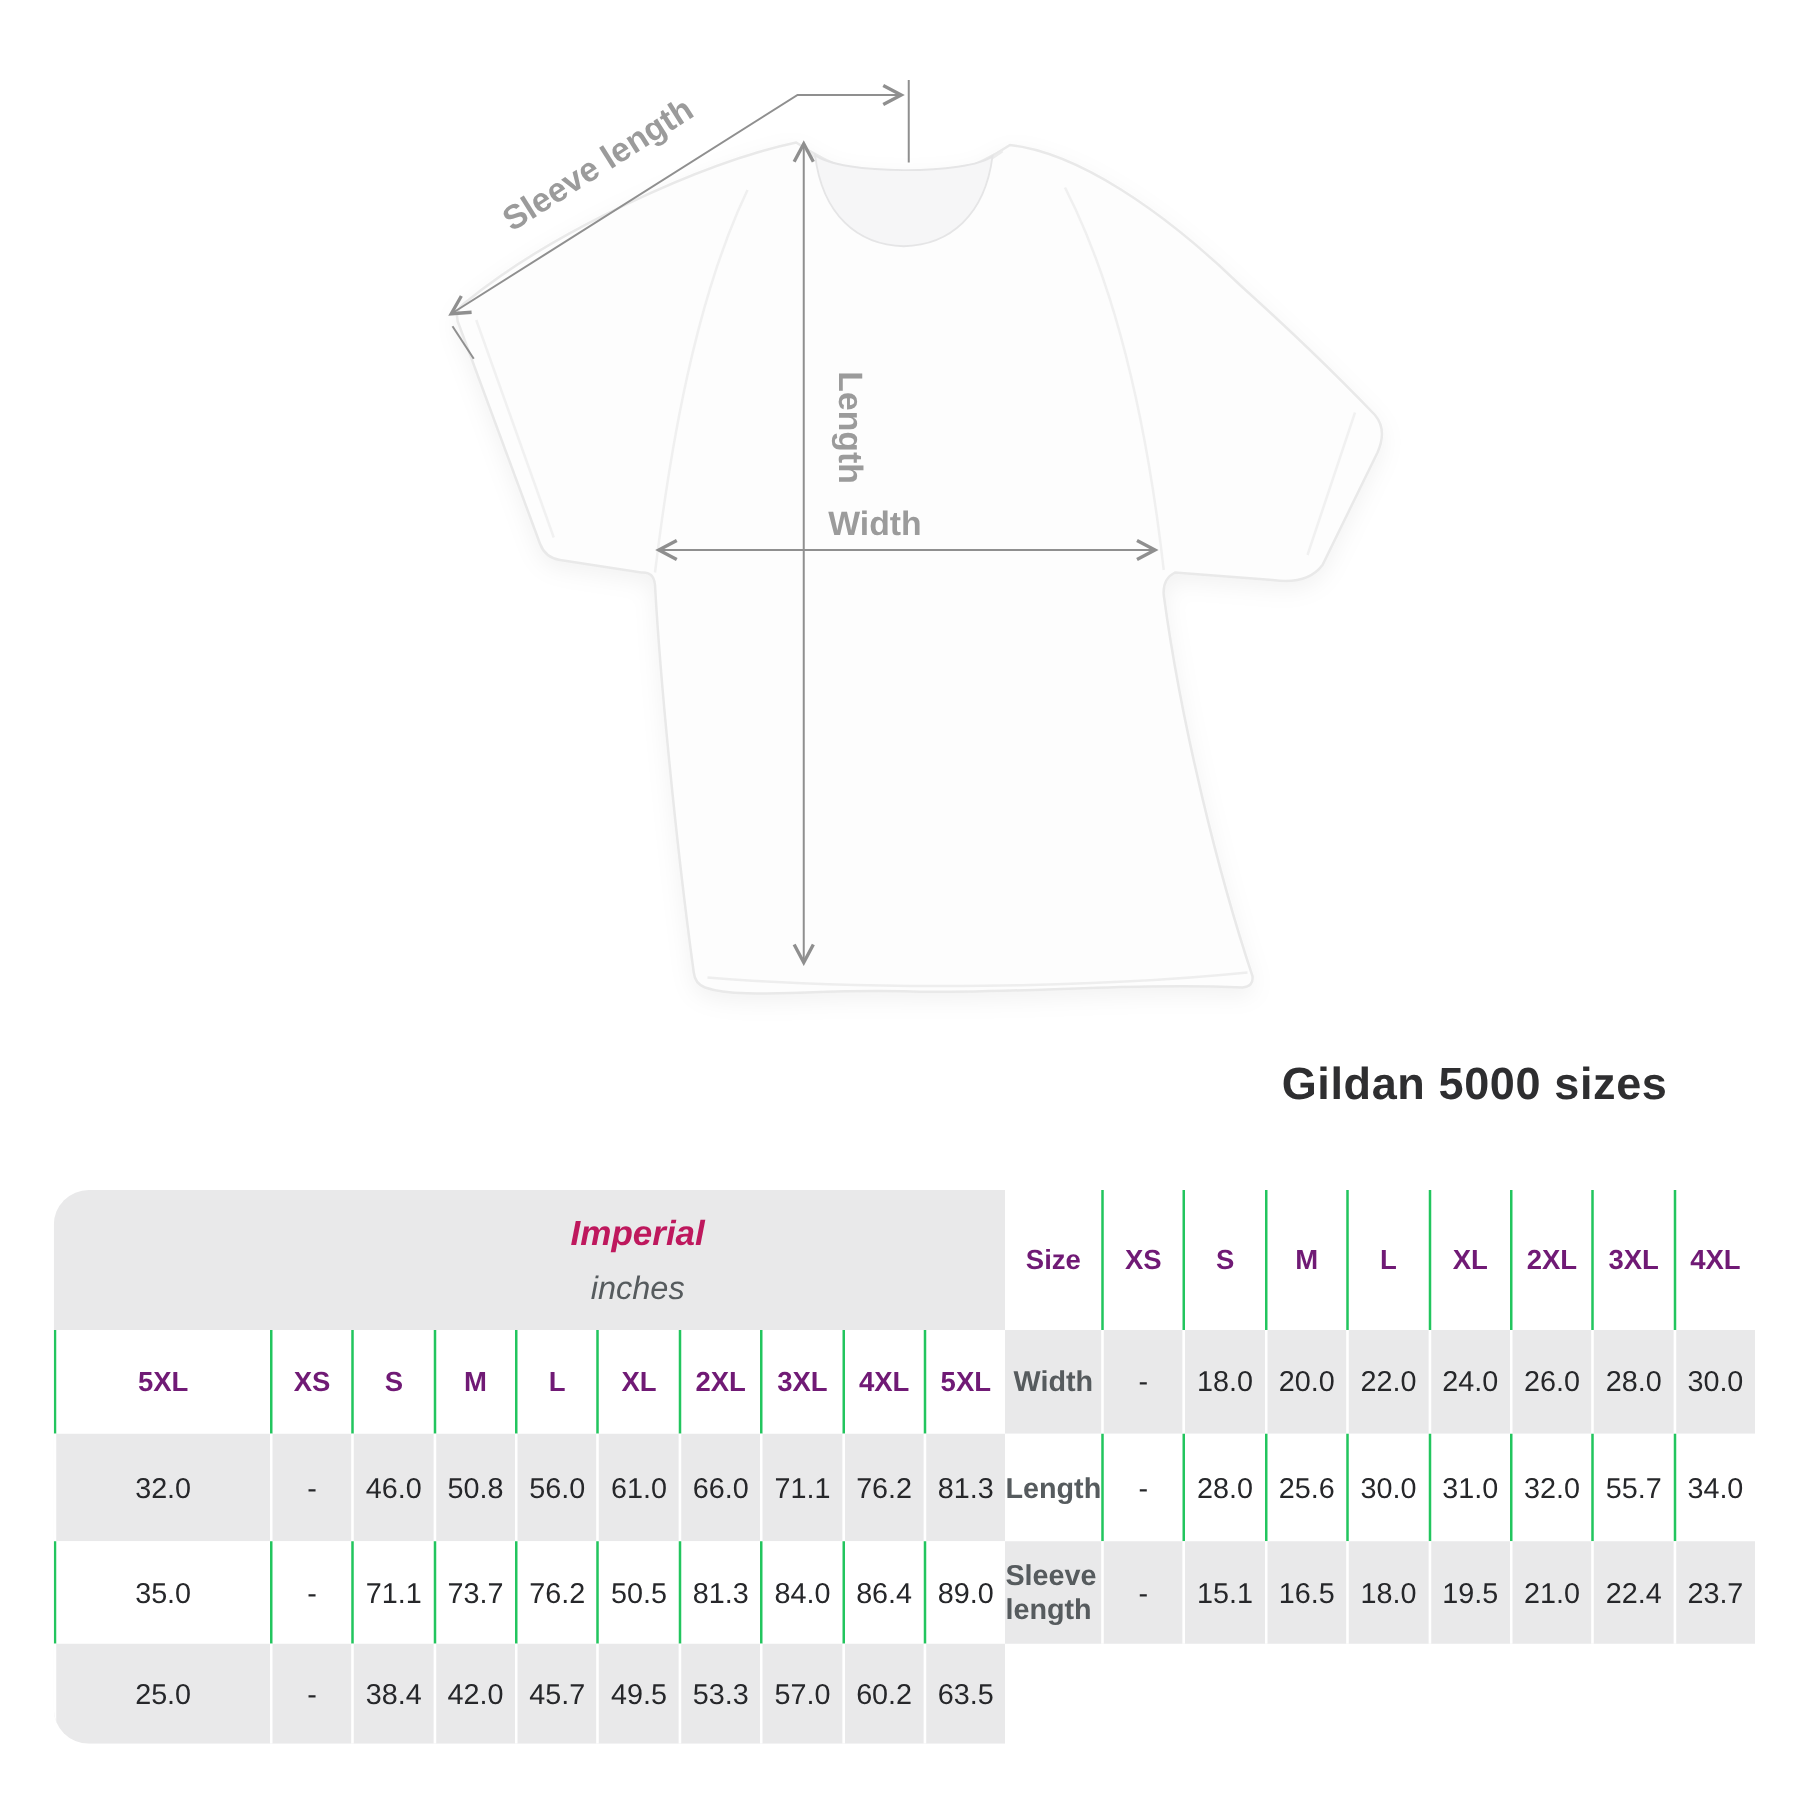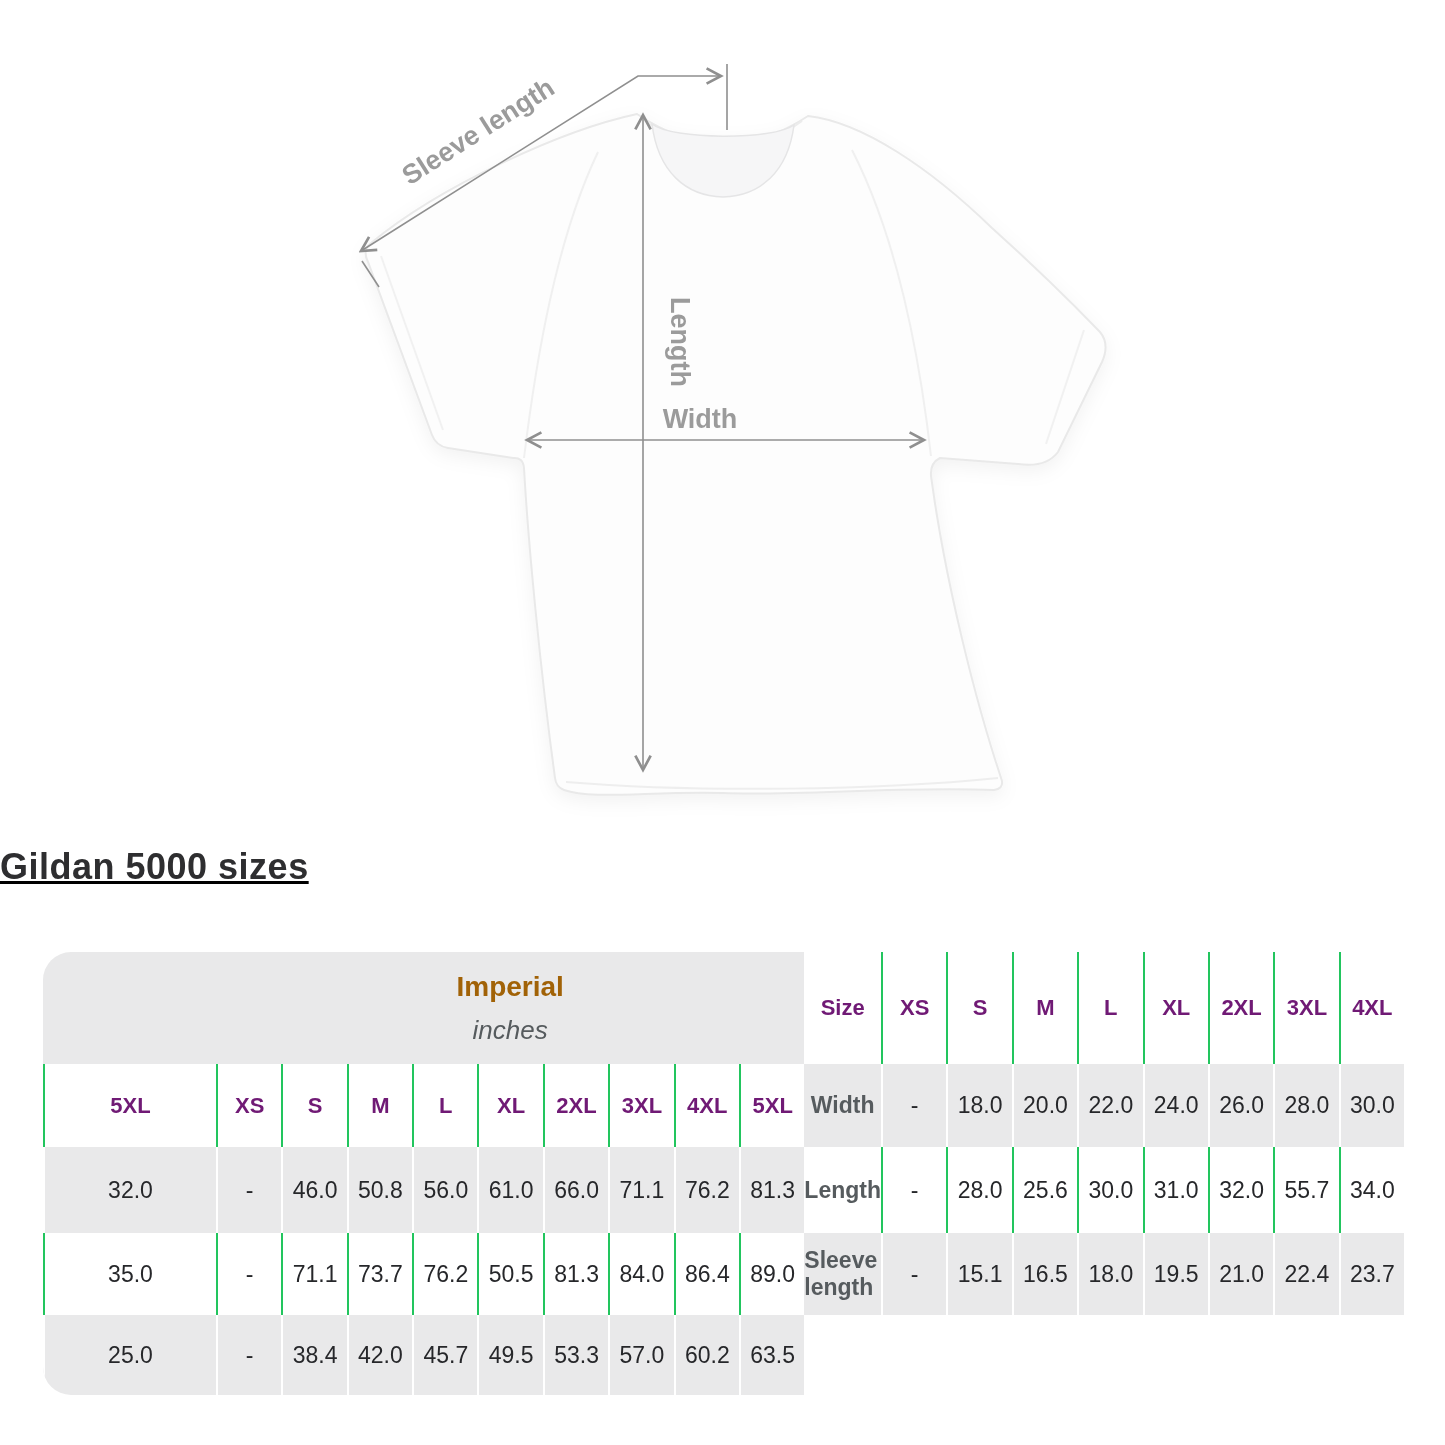--- a/index.html
+++ b/index.html
@@ -1,30 +1,30 @@
 <!DOCTYPE html>
 <html><head>
 <meta charset="utf-8">
 <style>
   html,body{margin:0;padding:0;background:#fff;}
   .stage{position:relative;width:1445px;height:1445px;background:#ffffff;overflow:hidden;
          font-family:"Liberation Sans","DejaVu Sans",sans-serif;}
   .shirt-svg{position:absolute;left:0;top:0;}
   .dim-label{font-family:"Liberation Sans","DejaVu Sans",sans-serif;font-size:27px;font-weight:700;fill:#9b9b9b;}
-  .heading{position:absolute;left:0;top:846px;width:1334px;text-align:left;text-decoration:underline;}
+  .heading{position:absolute;left:0;top:846px;width:1334px;text-align:right;}
   .title{font-size:36px;font-weight:700;color:#2e2e30;letter-spacing:.5px;}
   .subtitle{margin-top:10px;font-size:21px;font-style:italic;color:#4b4b4b;}
   .size-table{position:absolute;left:43px;top:952px;width:1361px;height:443px;
     border-radius:28px;overflow:hidden;display:grid;
     grid-template-columns:173px repeat(18,1fr);
     grid-template-rows:112px 83px 86px 82px 80px;}
   .band{background:#e9e9ea;display:flex;flex-direction:column;align-items:center;justify-content:center;}
   .band-imperial{grid-column:2/11;}
   .band-metric{grid-column:11/20;}
-  .band-title{font-size:28px;font-weight:700;color:#a16207;}
+  .band-title{font-size:28px;font-weight:700;font-style:italic;color:#be185d;}
   .band-unit{margin-top:12px;font-size:26px;font-style:italic;color:#565b5e;}
   .c{display:flex;align-items:center;justify-content:center;}
   .w{background:#ffffff;}
   .g{background:#e9e9ea;}
   .w.sep{border-left:2px solid #22c55e;}
   .g.sep{border-left:2px solid #ffffff;}
   .hdr{font-size:22px;font-weight:700;color:#701a75;}
   .lab{font-size:23px;font-weight:700;color:#565b5e;}
   .val{font-size:23px;color:#26272a;}
 </style>

